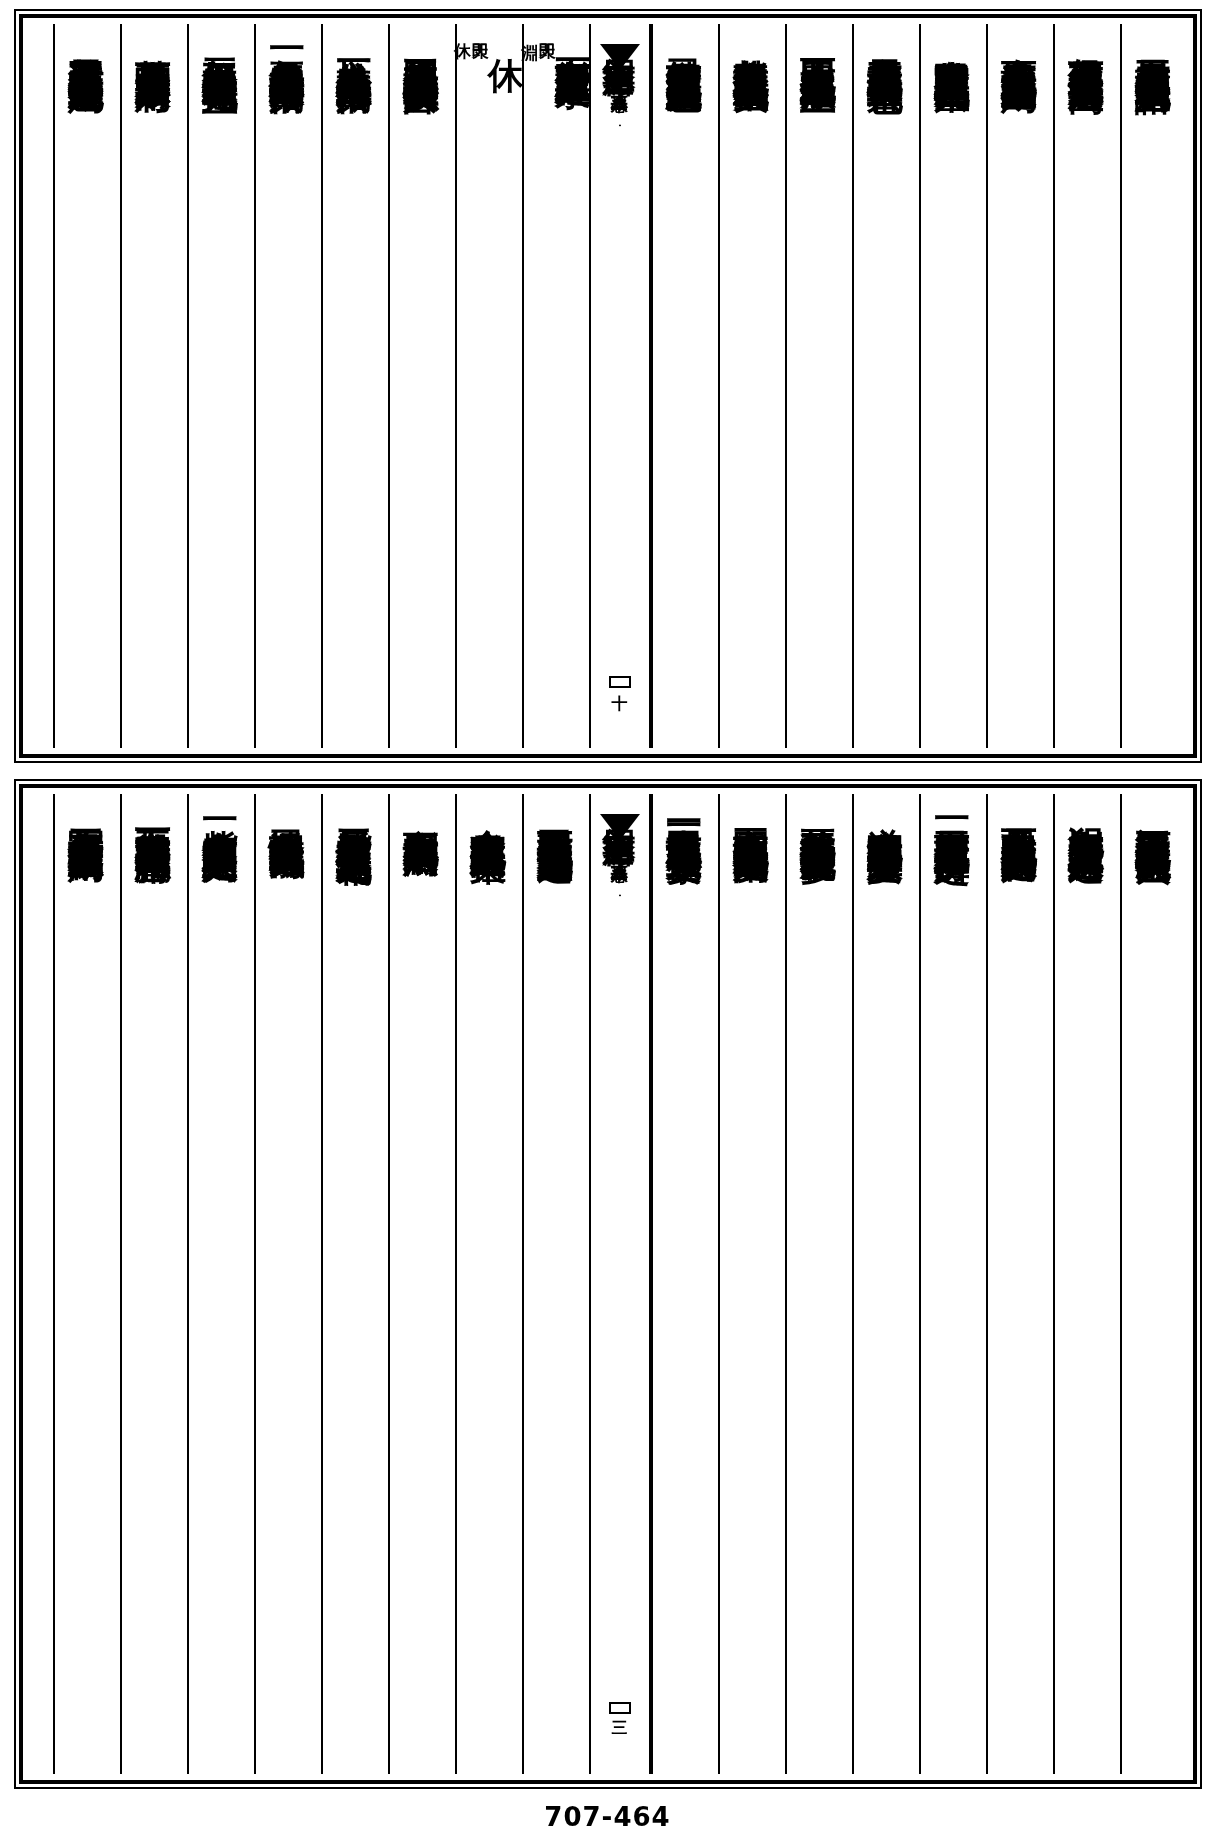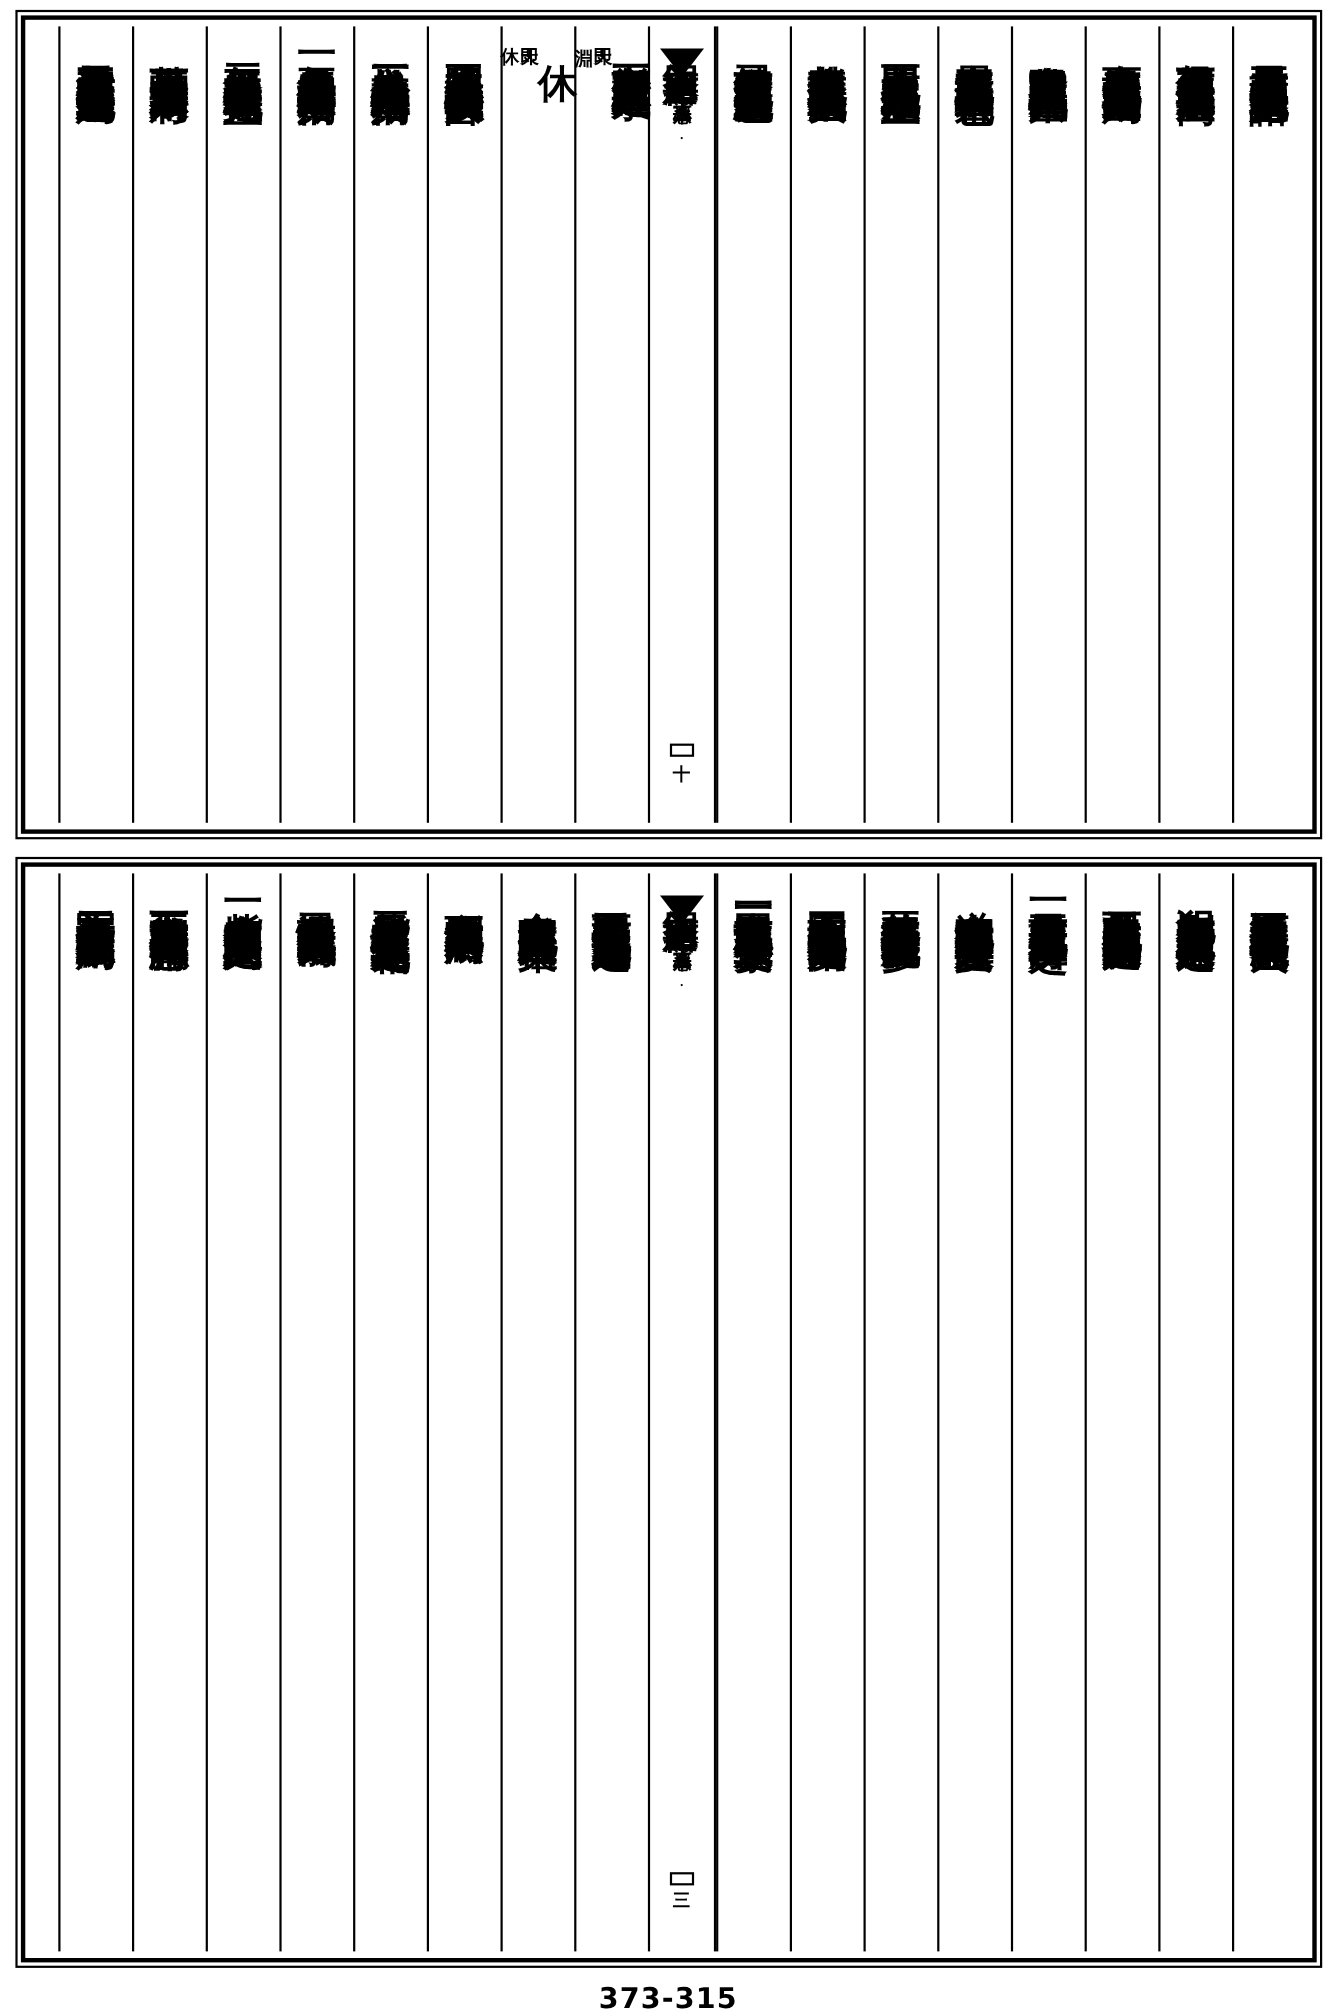--- a/index.html
+++ b/index.html
@@ -353,14 +353,14 @@
           </div>
         </div>
         <div class="col" style="width: 67px;">
           <div class="note-wrap">
             <div class="vtext main-text">為三軍之侯行軍之藏府主葆旅收斂萬物明則軍</div>
           </div>
         </div>
       </div>
   </div>
 
-  <div class="footer">373-315</div>
+  <div class="footer">707-464</div>
 </div>
 
 </body></html>

